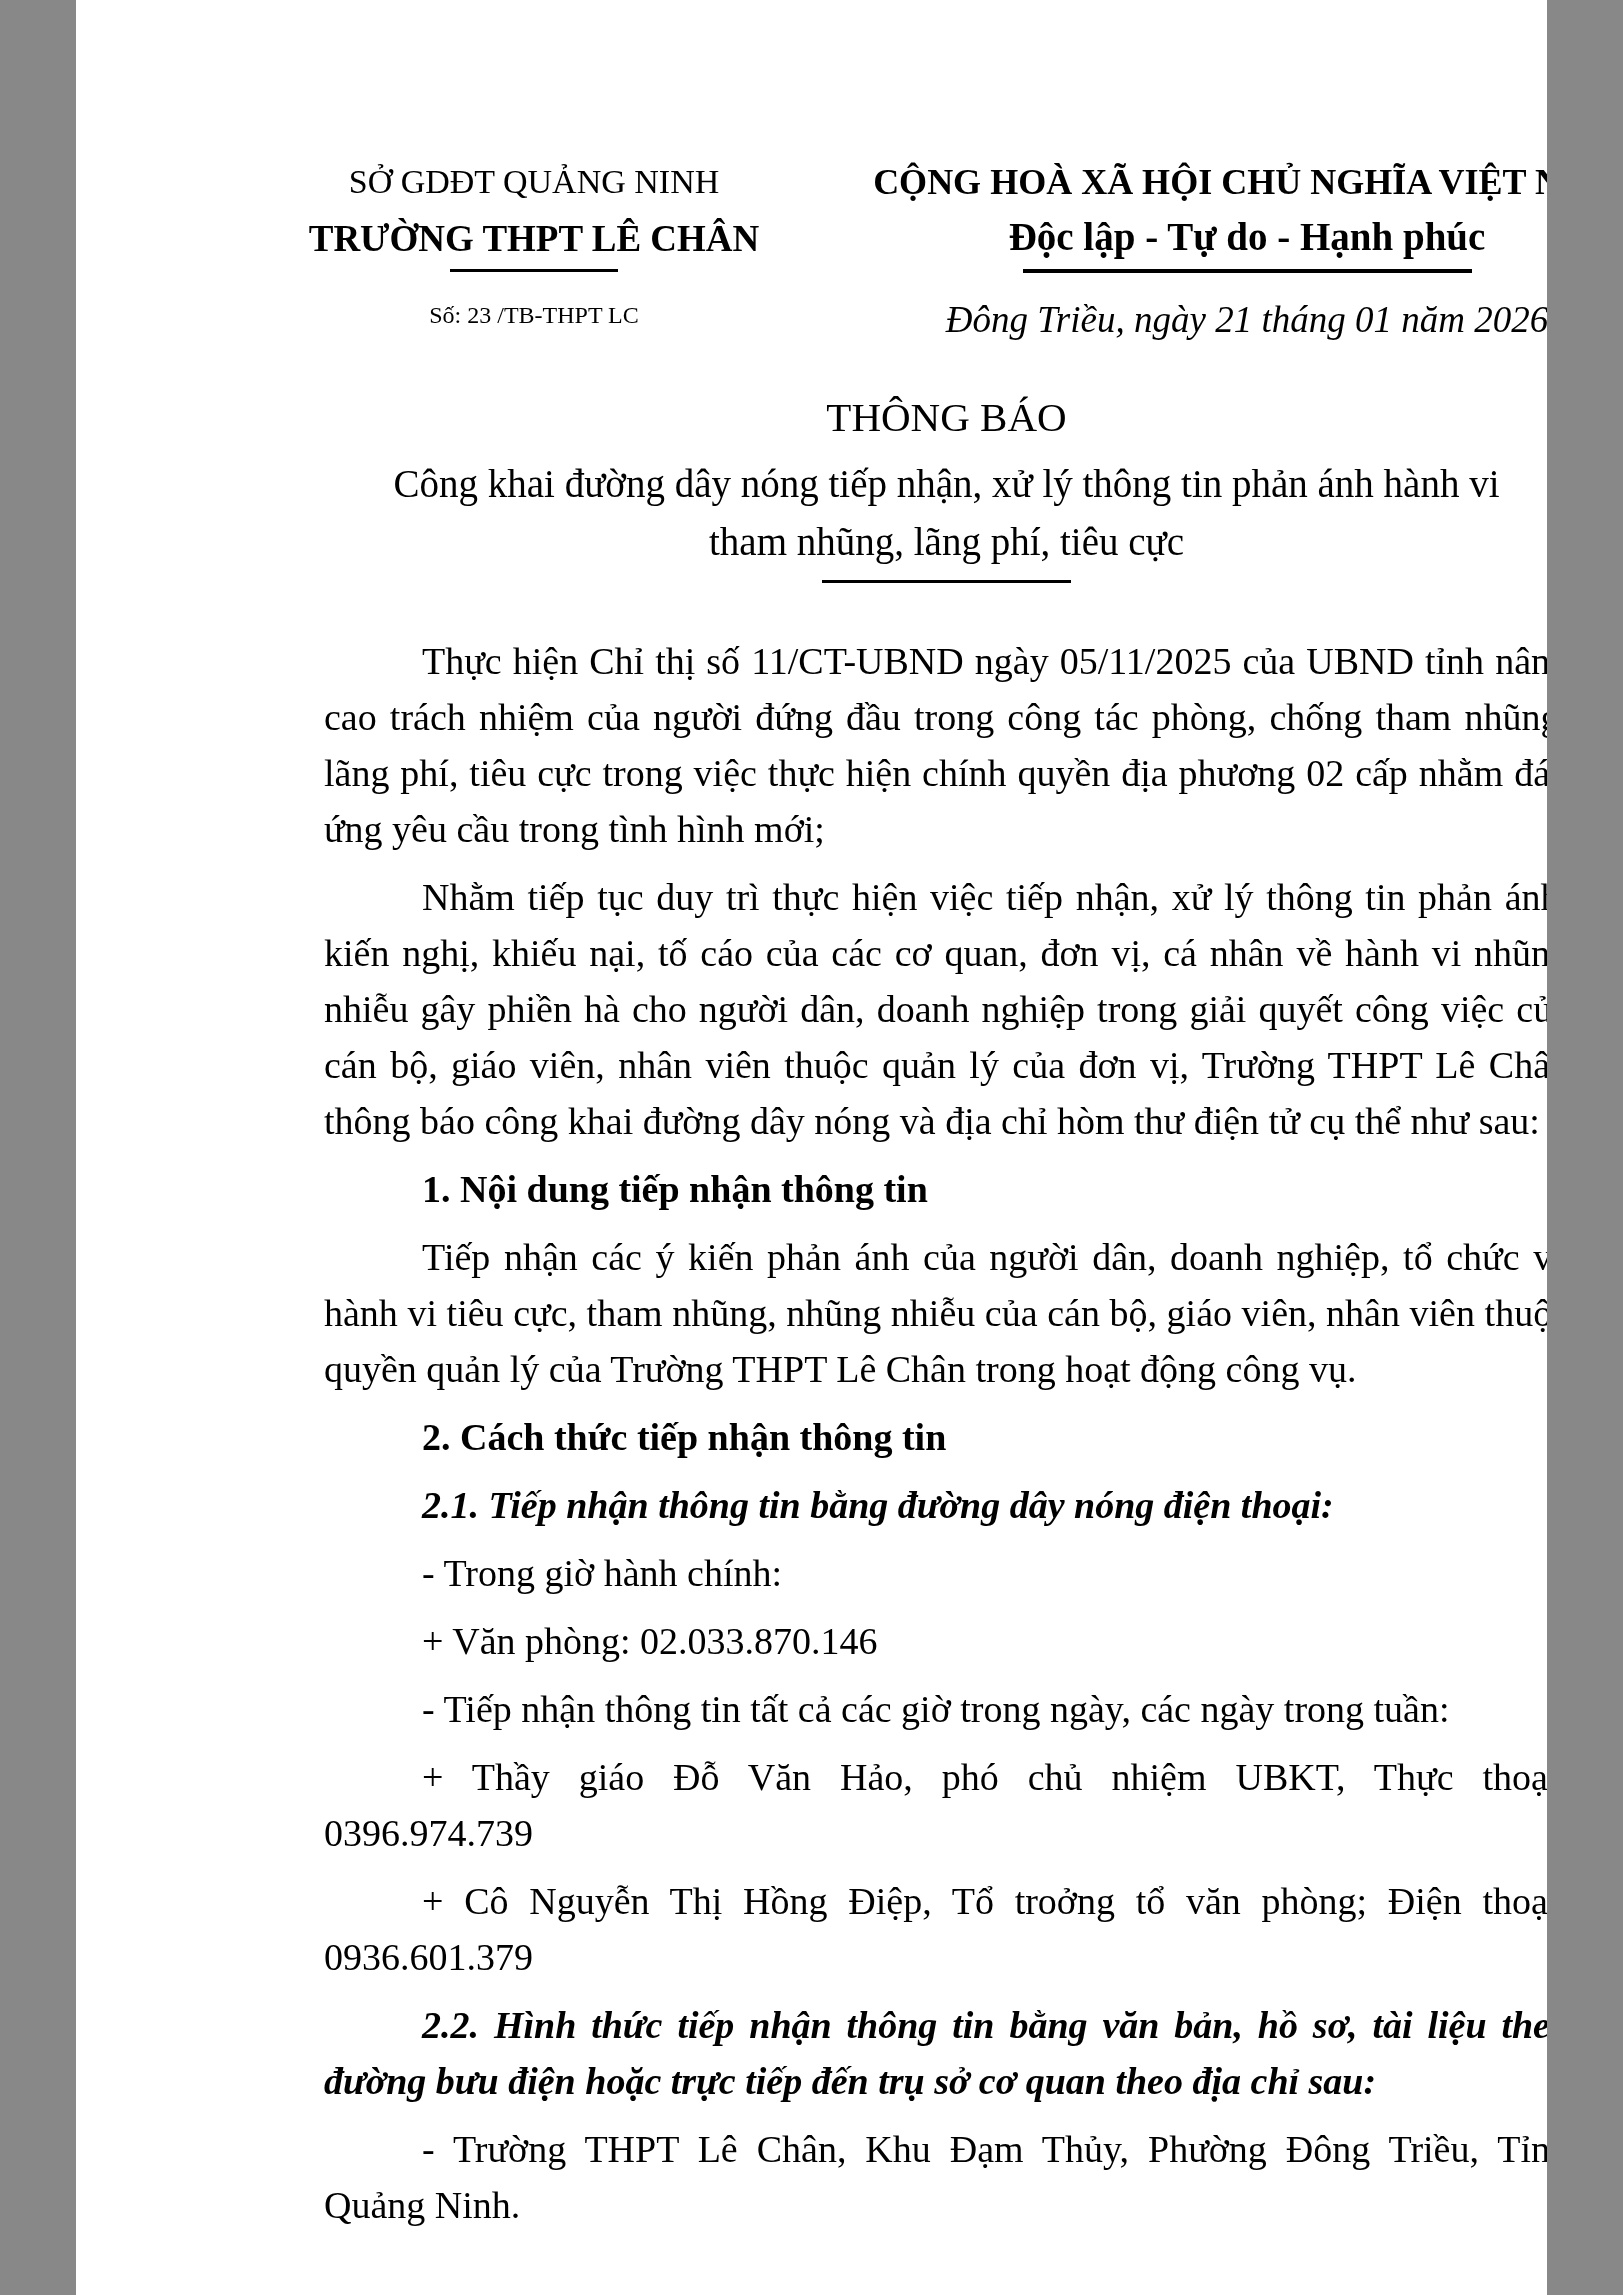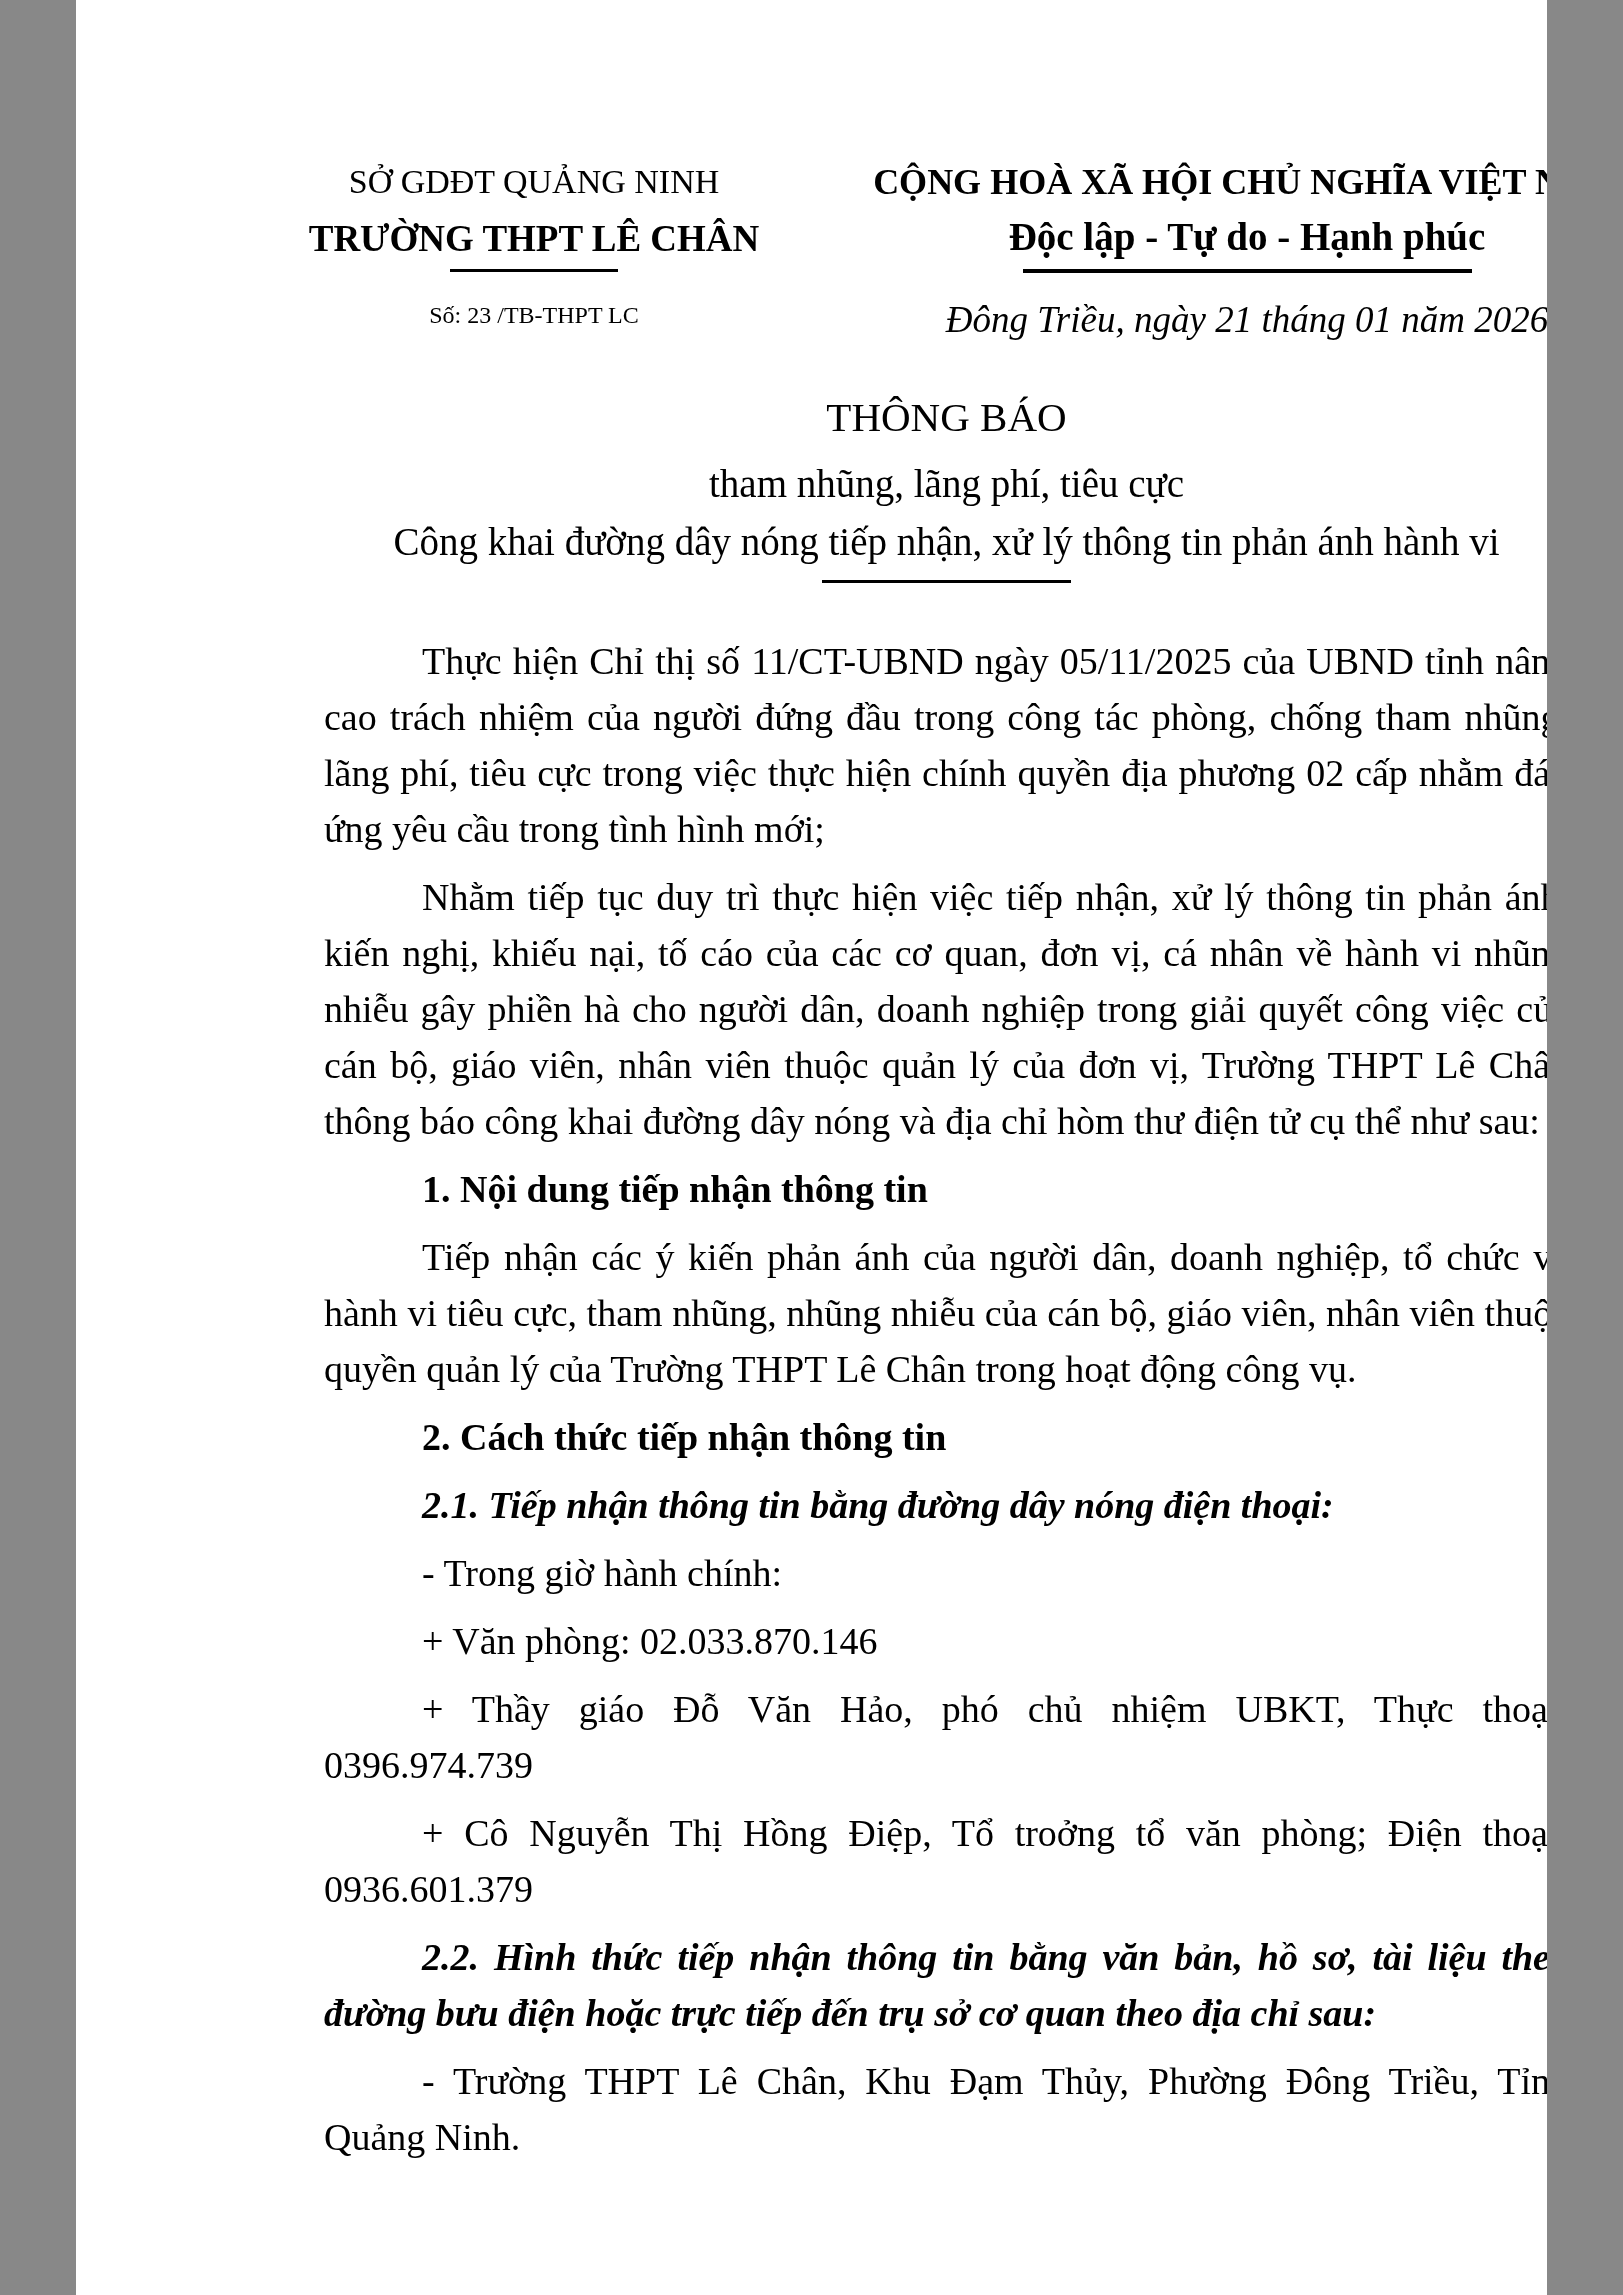--- a/index.html
+++ b/index.html
@@ -99,35 +99,36 @@
   <div class="header-right">
     <div class="national-title">CỘNG HOÀ XÃ HỘI CHỦ NGHĨA VIỆT NAM</div>
     <div class="national-motto">Độc lập - Tự do - Hạnh phúc</div>
     <div class="rule-right"></div>
     <div class="dateline">Đông Triều, ngày 21 tháng 01 năm 2026</div>
   </div>
 
   <div class="title-block">
     <div class="notice-kind">THÔNG BÁO</div>
     <div class="notice-subject">
+      <div>Công khai đường dây nóng tiếp nhận, xử lý thông tin phản ánh hành vi</div>
       <div>tham nhũng, lãng phí, tiêu cực</div>
-      <div>Công khai đường dây nóng tiếp nhận, xử lý thông tin phản ánh hành vi</div>
     </div>
     <div class="rule-title"></div>
   </div>
 
   <div class="body-block">
     <p>Thực hiện Chỉ thị số 11/CT-UBND ngày 05/11/2025 của UBND tỉnh nâng cao trách nhiệm của người đứng đầu trong công tác phòng, chống tham nhũng, lãng phí, tiêu cực trong việc thực hiện chính quyền địa phương 02 cấp nhằm đáp ứng yêu cầu trong tình hình mới;</p>
     <p>Nhằm tiếp tục duy trì thực hiện việc tiếp nhận, xử lý thông tin phản ánh, kiến nghị, khiếu nại, tố cáo của các cơ quan, đơn vị, cá nhân về hành vi nhũng nhiễu gây phiền hà cho người dân, doanh nghiệp trong giải quyết công việc của cán bộ, giáo viên, nhân viên thuộc quản lý của đơn vị, Trường THPT Lê Chân thông báo công khai đường dây nóng và địa chỉ hòm thư điện tử cụ thể như sau:</p>
     <p class="p-bold">1. Nội dung tiếp nhận thông tin</p>
     <p>Tiếp nhận các ý kiến phản ánh của người dân, doanh nghiệp, tổ chức về hành vi tiêu cực, tham nhũng, nhũng nhiễu của cán bộ, giáo viên, nhân viên thuộc quyền quản lý của Trường THPT Lê Chân trong hoạt động công vụ.</p>
     <p class="p-bold">2. Cách thức tiếp nhận thông tin</p>
     <p class="p-bold-italic">2.1. Tiếp nhận thông tin bằng đường dây nóng điện thoại:</p>
     <p>- Trong giờ hành chính:</p>
     <p>+ Văn phòng: 02.033.870.146</p>
+    <p>- Tiếp nhận thông tin tất cả các giờ trong ngày, các ngày trong tuần:</p>
     <p>+ Thầy giáo Đỗ Văn Hảo, phó chủ nhiệm UBKT, Thực thoại: 0396.974.739</p>
     <p>+ Cô Nguyễn Thị Hồng Điệp, Tổ troởng tổ văn phòng; Điện thoại: 0936.601.379</p>
     <p class="p-bold-italic">2.2. Hình thức tiếp nhận thông tin bằng văn bản, hồ sơ, tài liệu theo đường bưu điện hoặc trực tiếp đến trụ sở cơ quan theo địa chỉ sau:</p>
     <p>- Trường THPT Lê Chân, Khu Đạm Thủy, Phường Đông Triều, Tỉnh Quảng Ninh.</p>
   </div>
 
 </div>
 
 
 </body></html>

